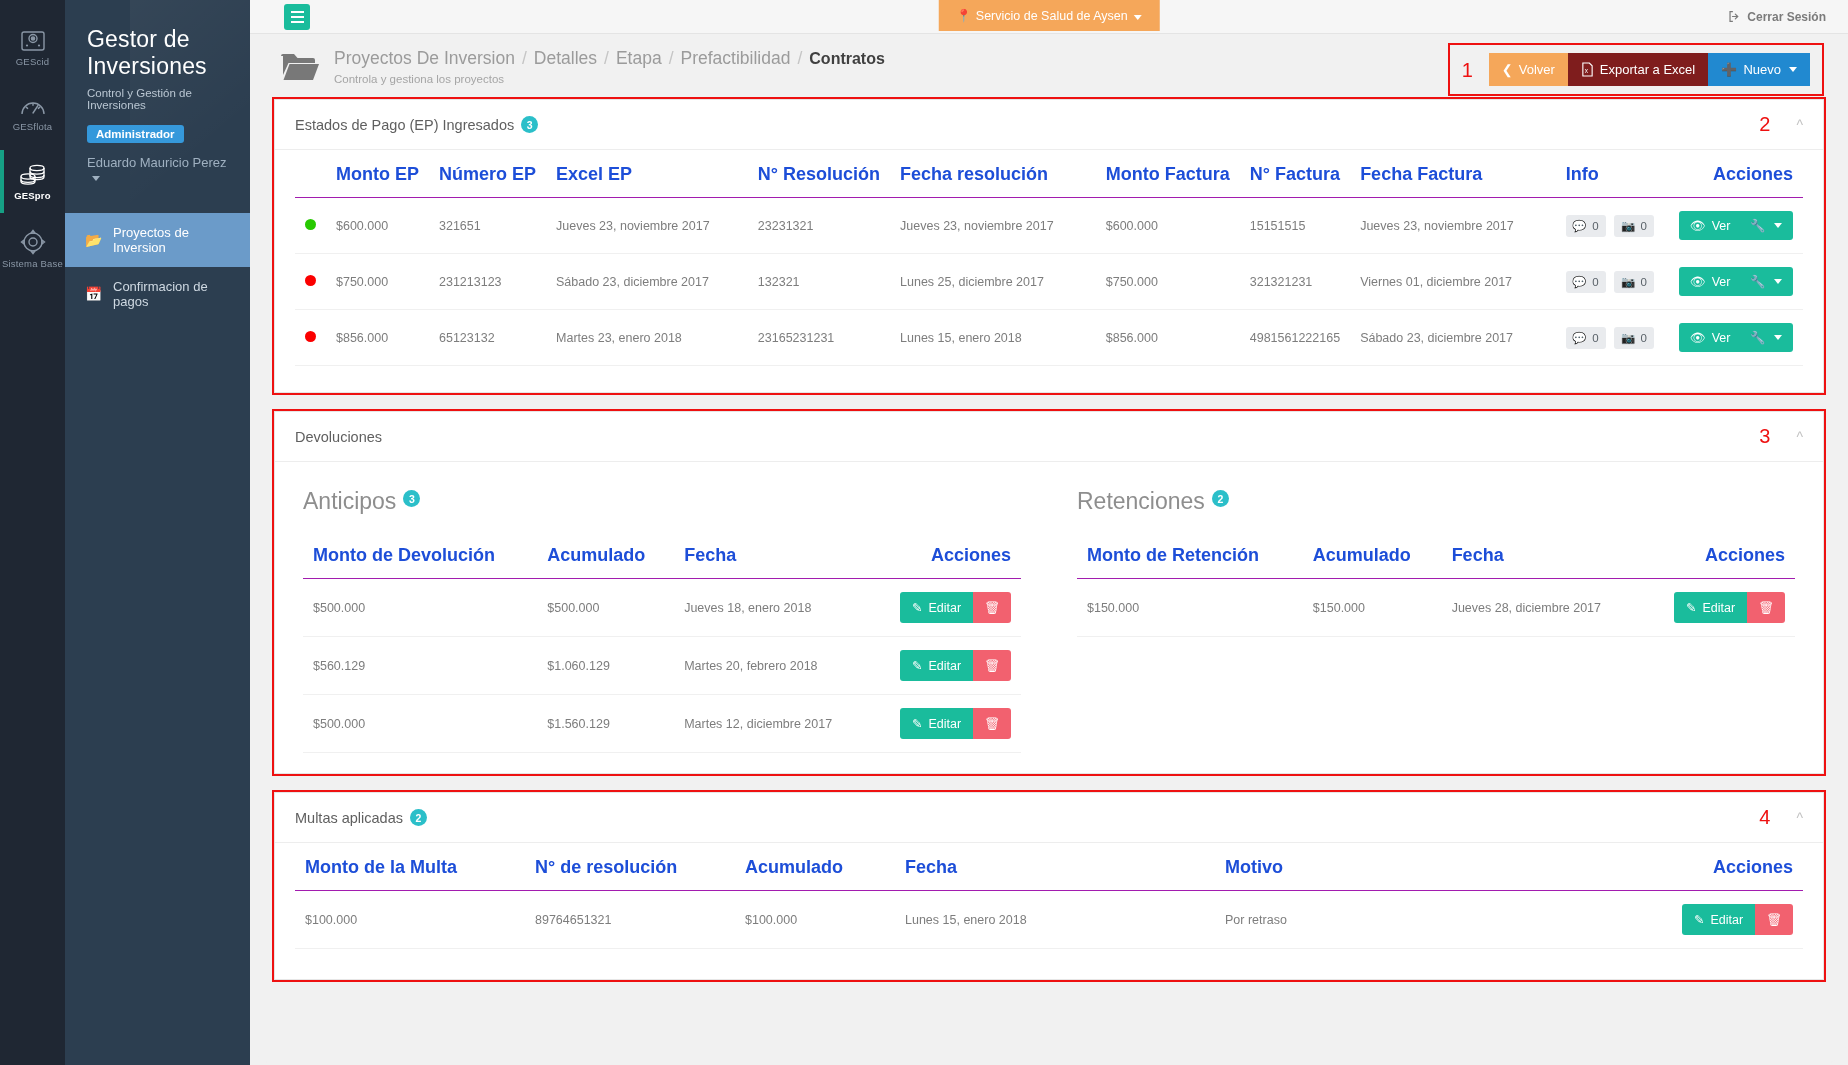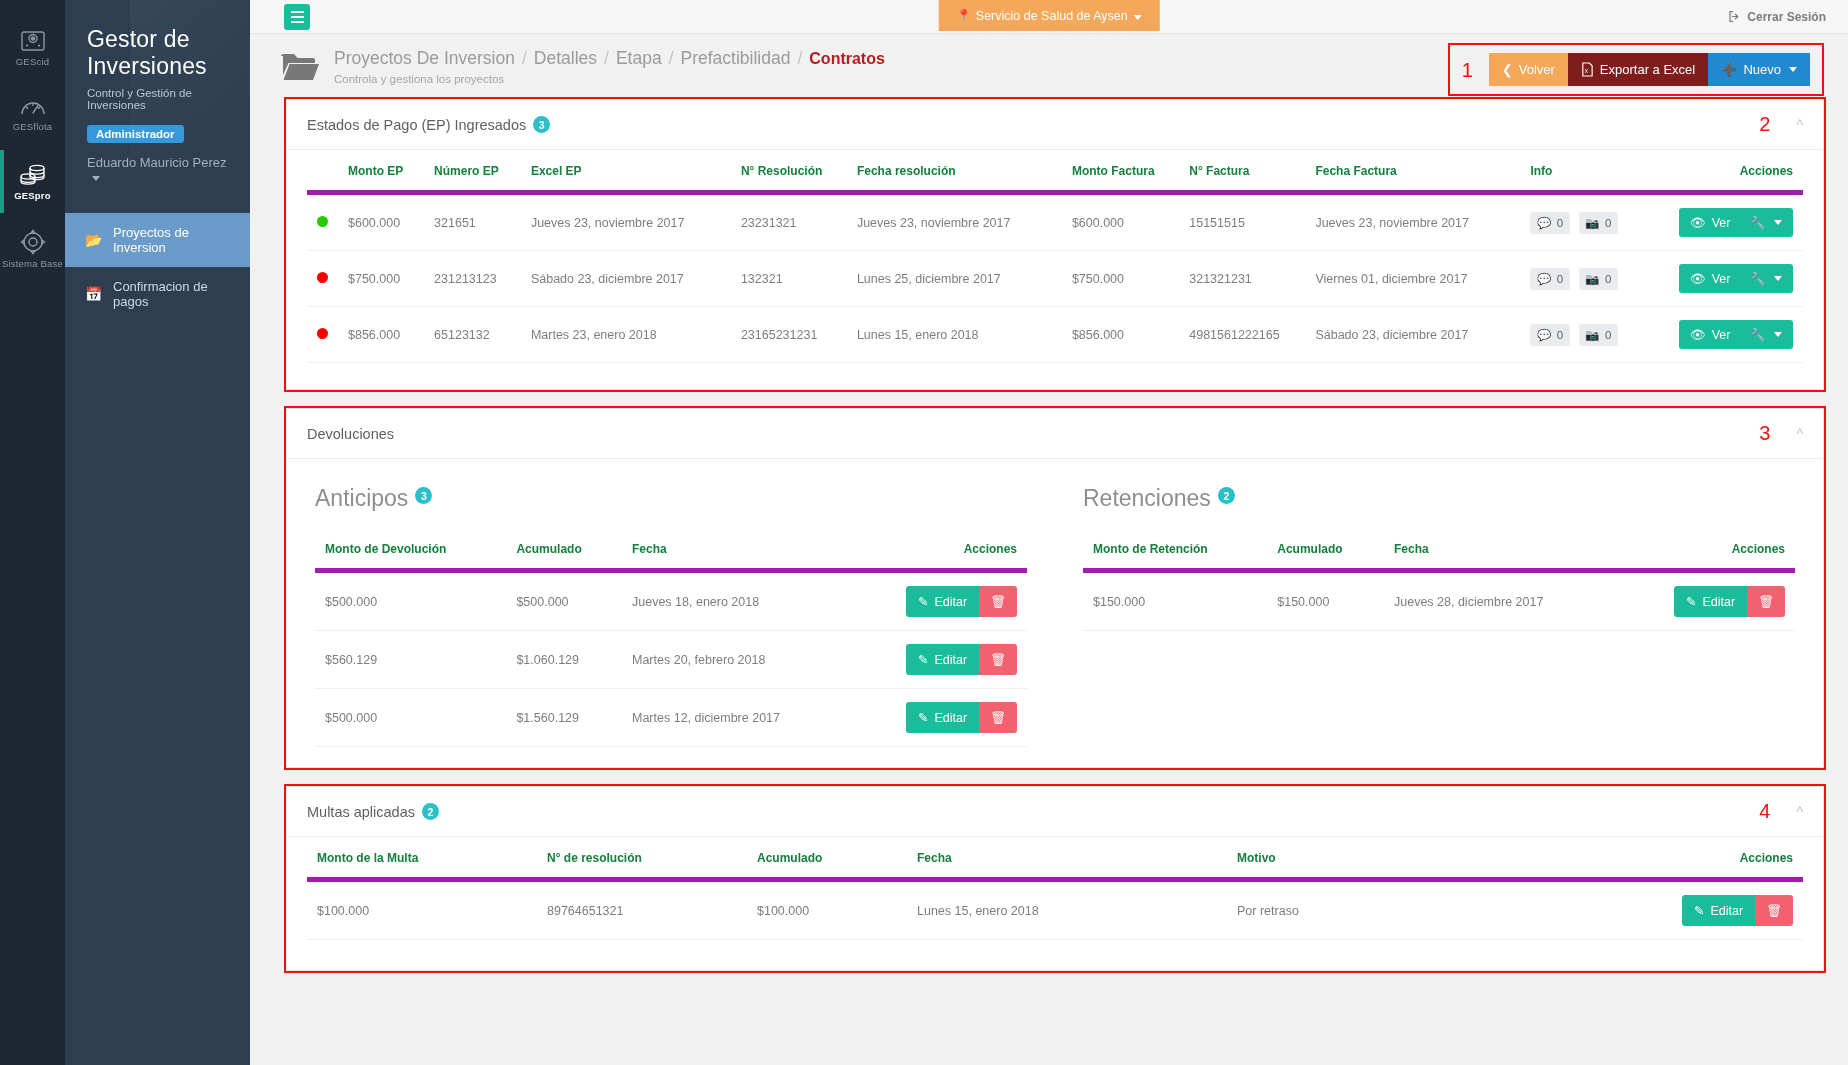--- a/index.html
+++ b/index.html
@@ -96,21 +96,21 @@
 
   
   .page-head {
     display: flex; align-items: flex-start; padding: 14px 22px 12px 30px;
     position: relative; min-height: 62px;
   }
   .folder-icon { margin-right: 14px; margin-top: 4px; }
   .crumbs { font-size: 17.5px; color: #9b9b9b; display: flex; align-items: baseline; gap: 7px; flex-wrap: wrap; }
   .crumbs a { color: #9b9b9b; text-decoration: none; cursor: pointer; }
   .crumbs .sepr { color: #c5c5c5; }
-  .crumbs .cur { color: #b91c1c; font-weight: bold; font-size: 16px; }
+  .crumbs .cur { color: #404040; font-weight: bold; font-size: 16px; }
   .page-sub { font-size: 11.5px; color: #a5a5a5; margin-top: 4px; }
 
   .action-wrap {
     position: absolute; right: 24px; top: 9px;
     border: 2px solid #ee1111; padding: 8px 12px;
     display: flex; align-items: center; gap: 16px;
   }
   .marker { color: #ee1111; font-size: 20px; font-weight: normal; line-height:1; }
   .btn-group { display: flex; }
   .btn {
@@ -121,43 +121,43 @@
   .btn-volver { background: #f5a75a; }
   .btn-excel { background: #7f1d1d; }
   .btn-nuevo { background: #2189d0; }
   .caret-w {
     display:inline-block;width:0;height:0;
     border-left:4px solid transparent;border-right:4px solid transparent;
     border-top:5px solid #fff; margin-left:2px;
   }
 
   
-  .content { padding: 0 22px 20px 22px; margin-left: 12px; }
+  .content { padding: 0 22px 20px 22px; }
   .outline { border: 2px solid #ee1111; margin-bottom: 14px; position: relative; }
   .panel { background: #ffffff; border: 1px solid #e6e6e6; }
   .panel-head {
     display: flex; align-items: center; padding: 13px 20px;
     border-bottom: 1px solid #ededed; position: relative;
   }
   .panel-title { font-size: 14.5px; color: #5f5f5f; }
   .badge {
     display: inline-flex; align-items:center; justify-content:center;
     min-width: 17px; height: 17px; padding: 0 5px; margin-left: 7px;
     background: #2bbfc9; color: #fff; font-size: 10.5px;
     border-radius: 9px; font-weight: bold; vertical-align: middle;
   }
   .panel-right {
     margin-left: auto; display: flex; align-items: center; gap: 26px;
   }
   .chev-up { color: #c2c2c2; font-size: 14px; cursor: pointer; line-height:1; }
 
   table { width: 100%; border-collapse: collapse; }
   thead th {
-    font-size: 12px; color: #15803d; font-weight: bold; text-align: left;
-    padding: 14px 10px 12px 10px; border-bottom: 5px solid #a21caf;
+    font-size: 18px; color: #1d4ed8; font-weight: bold; text-align: left;
+    padding: 14px 10px 12px 10px; border-bottom: 1px solid #a21caf;
     white-space: nowrap;
   }
   tbody td {
     font-size: 12.5px; color: #7d7d7d; padding: 13px 10px;
     border-bottom: 1px solid #f0f0f0; white-space: nowrap; vertical-align: middle;
   }
   tbody tr:last-child td { border-bottom: 1px solid #f0f0f0; }
   .ta-r { text-align: right; }
 
   .dot { display:inline-block; width: 11px; height: 11px; border-radius: 50%; }

